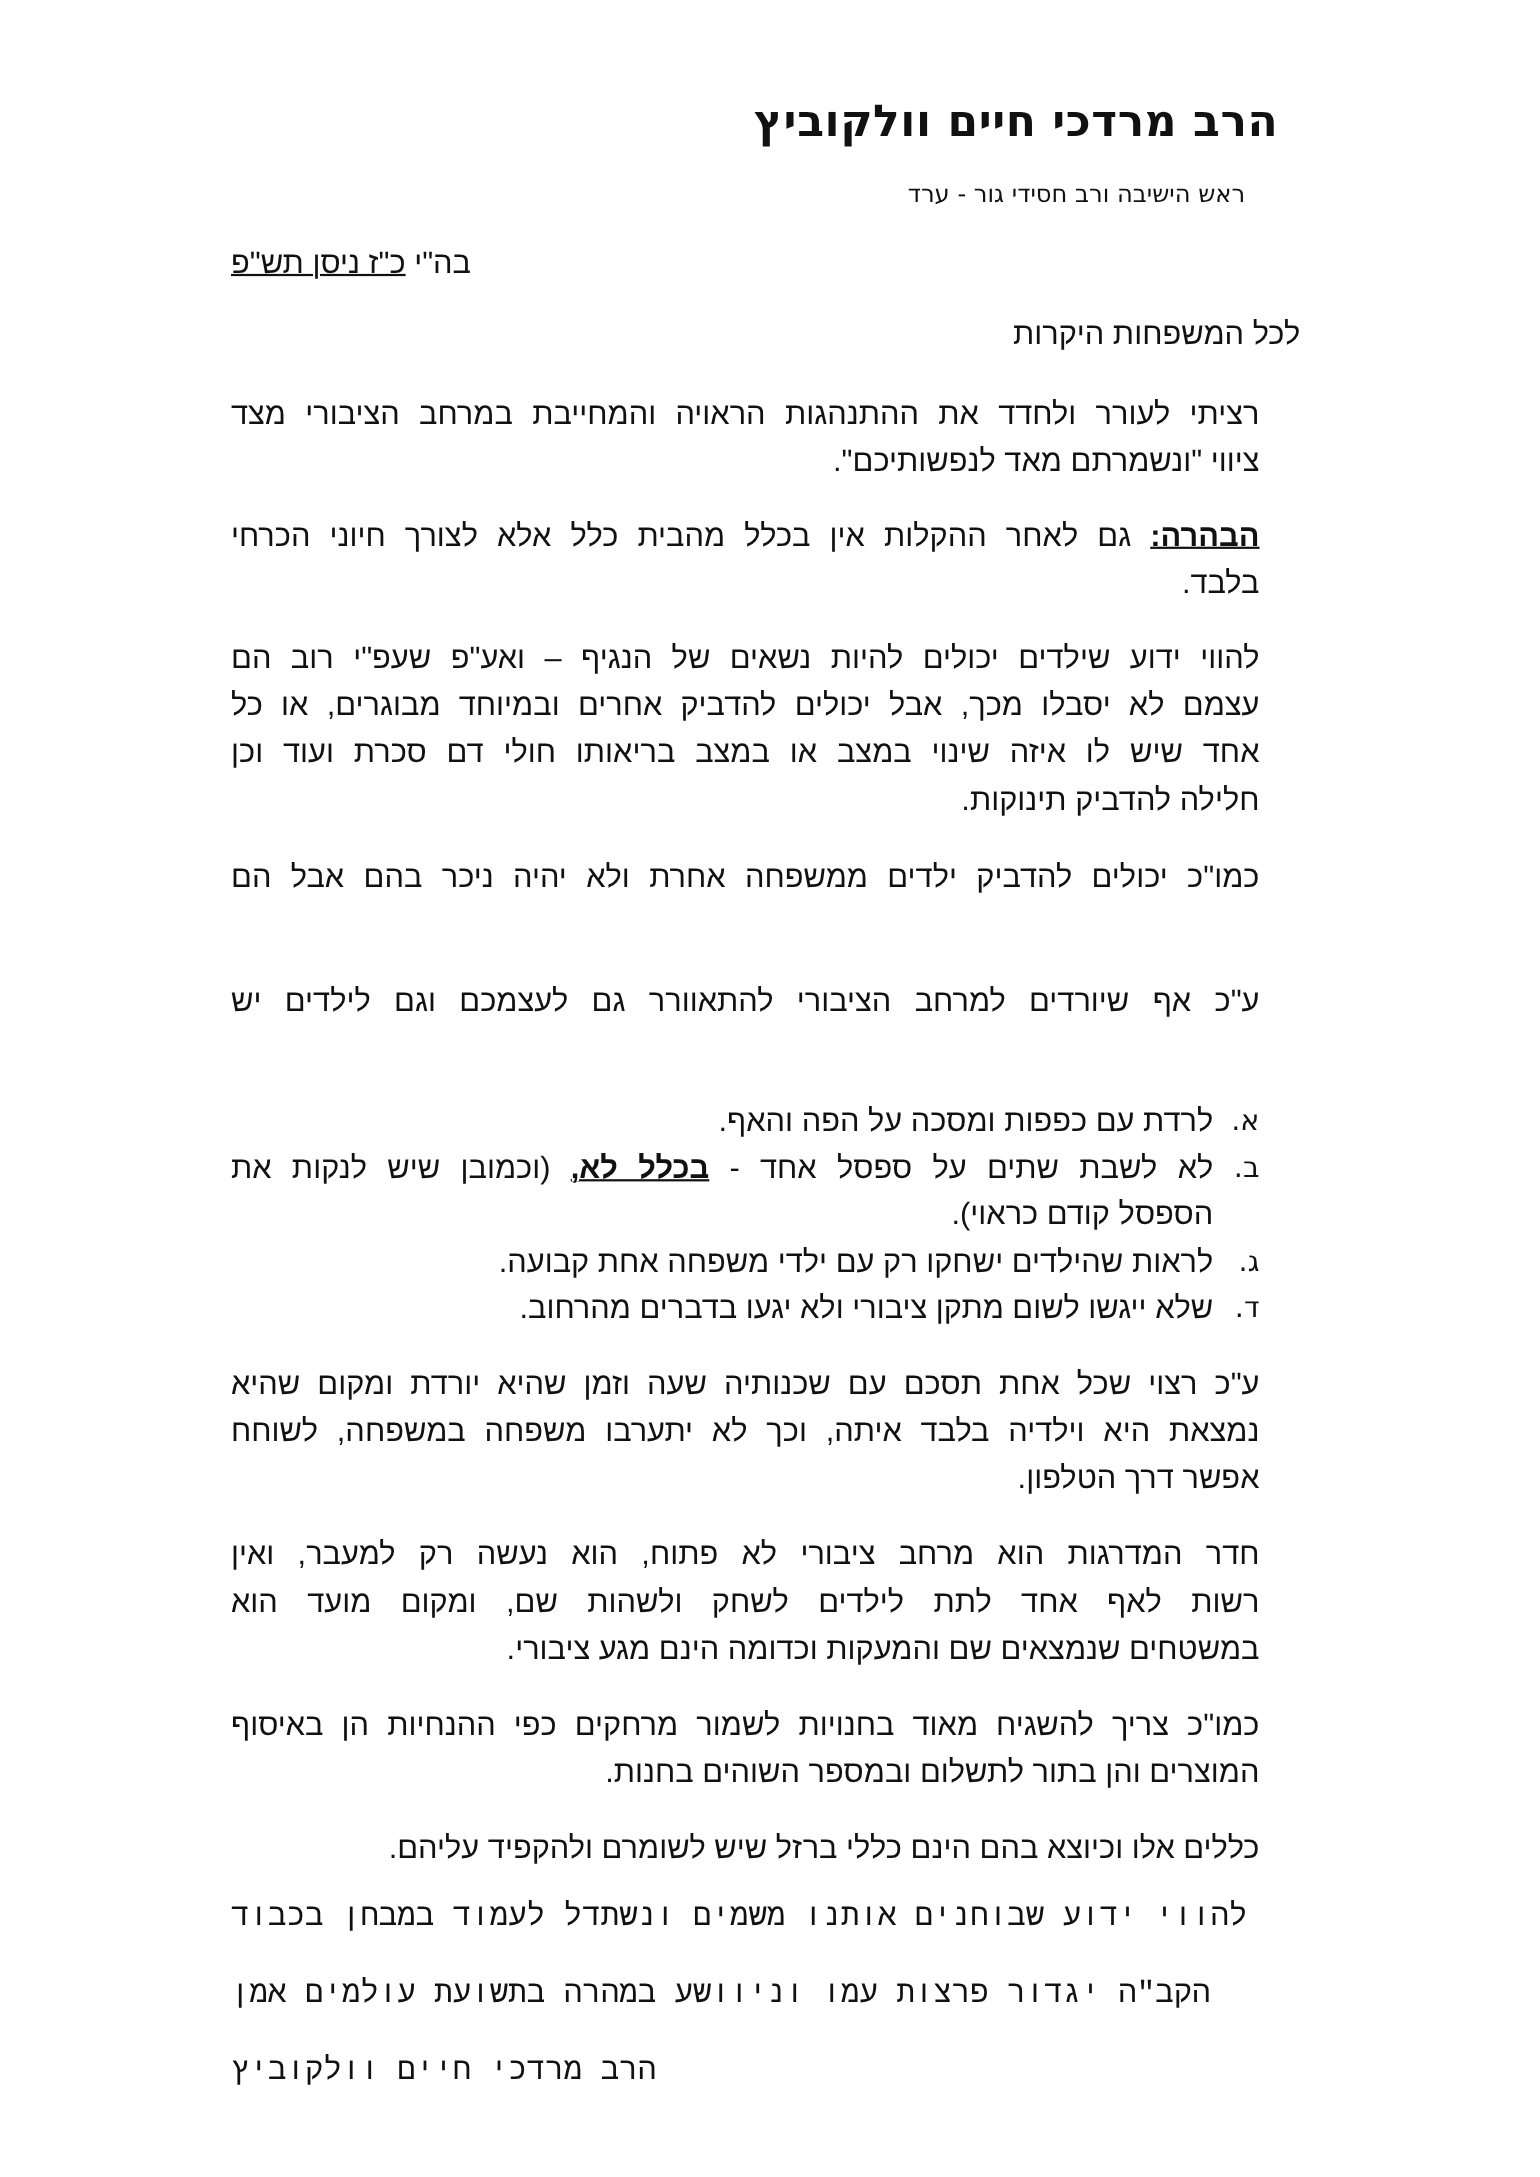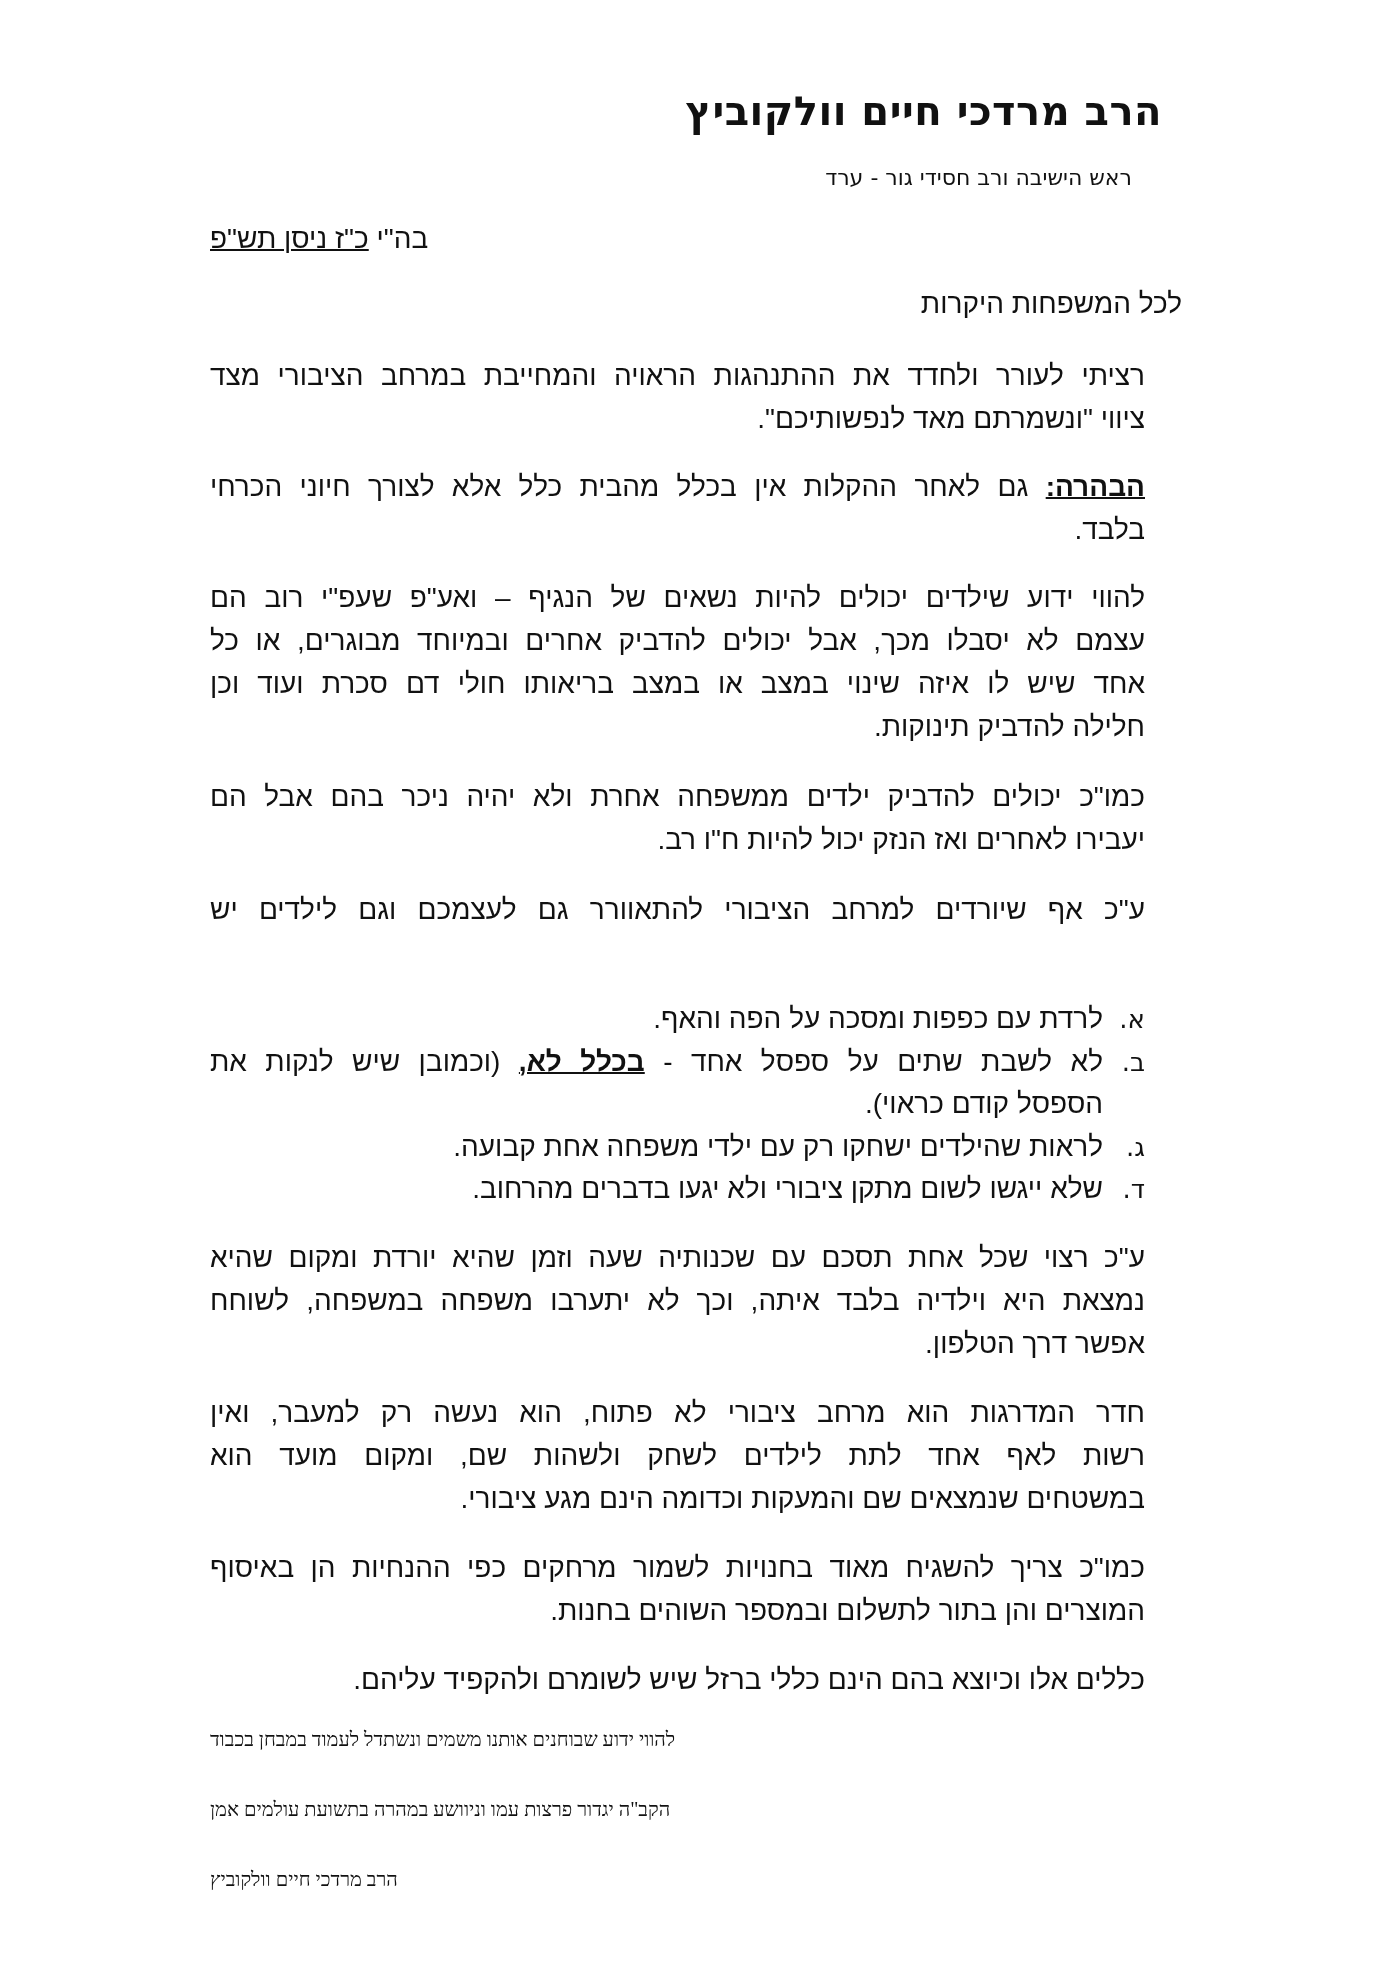--- a/index.html
+++ b/index.html
@@ -19,21 +19,21 @@
   .block .ln.last { text-align-last:right; }
   .u { text-decoration:underline; text-decoration-thickness:2px; }
   .b { font-weight:bold; }
   .list { position:absolute; left:210px; width:935px; font-family:"Liberation Sans",sans-serif;
           font-size:28px; line-height:42.5px; direction:rtl; }
   .li { display:flex; flex-direction:row; }
   .marker { width:42px; flex:none; text-align:right; font-family:"DejaVu Sans",sans-serif; font-size:26px; }
   .litext { flex:1; }
   .litext .ln { display:block; white-space:nowrap; text-align:justify; text-align-last:justify; }
   .litext .ln.last { text-align-last:right; }
-  .closing { position:absolute; left:210px; font-family:Liberation Serif, serif; font-size:20px; direction:rtl; white-space:nowrap; }
+  .closing { position:absolute; left:210px; font-family:Liberation Mono, monospace; font-size:28px; direction:rtl; white-space:nowrap; }
 </style>
 </head>
 <body>
 
 <div class="page">
 
   <div class="line rtl title">הרב מרדכי חיים וולקוביץ</div>
   <div class="line rtl subtitle">ראש הישיבה ורב חסידי גור - ערד</div>
 
   <div class="line date"><span>בה"י </span><u>כ"ז ניסן תש"פ</u></div>
@@ -52,21 +52,20 @@
 
   <div class="block" style="top:576px;">
     <span class="ln">להווי ידוע שילדים יכולים להיות נשאים של הנגיף – ואע"פ שעפ"י רוב הם</span>
     <span class="ln">עצמם לא יסבלו מכך, אבל יכולים להדביק אחרים ובמיוחד מבוגרים, או כל</span>
     <span class="ln">אחד שיש לו איזה שינוי במצב או במצב בריאותו חולי דם סכרת ועוד וכן</span>
     <span class="ln last">חלילה להדביק תינוקות.</span>
   </div>
 
   <div class="block" style="top:775px;">
     <span class="ln">כמו"כ יכולים להדביק ילדים ממשפחה אחרת ולא יהיה ניכר בהם אבל הם</span>
-    <span class="ln last">יעבירו לאחרים ואז הנזק יכול להיות ח"ו רב.</span>
   </div>
 
   <div class="block" style="top:888px;">
     <span class="ln">ע"כ אף שיורדים למרחב הציבורי להתאוורר גם לעצמכם וגם לילדים יש</span>
   </div>
 
   <div class="list" style="top:998px;">
     <div class="li">
       <span class="marker">א.</span>
       <span class="litext">

